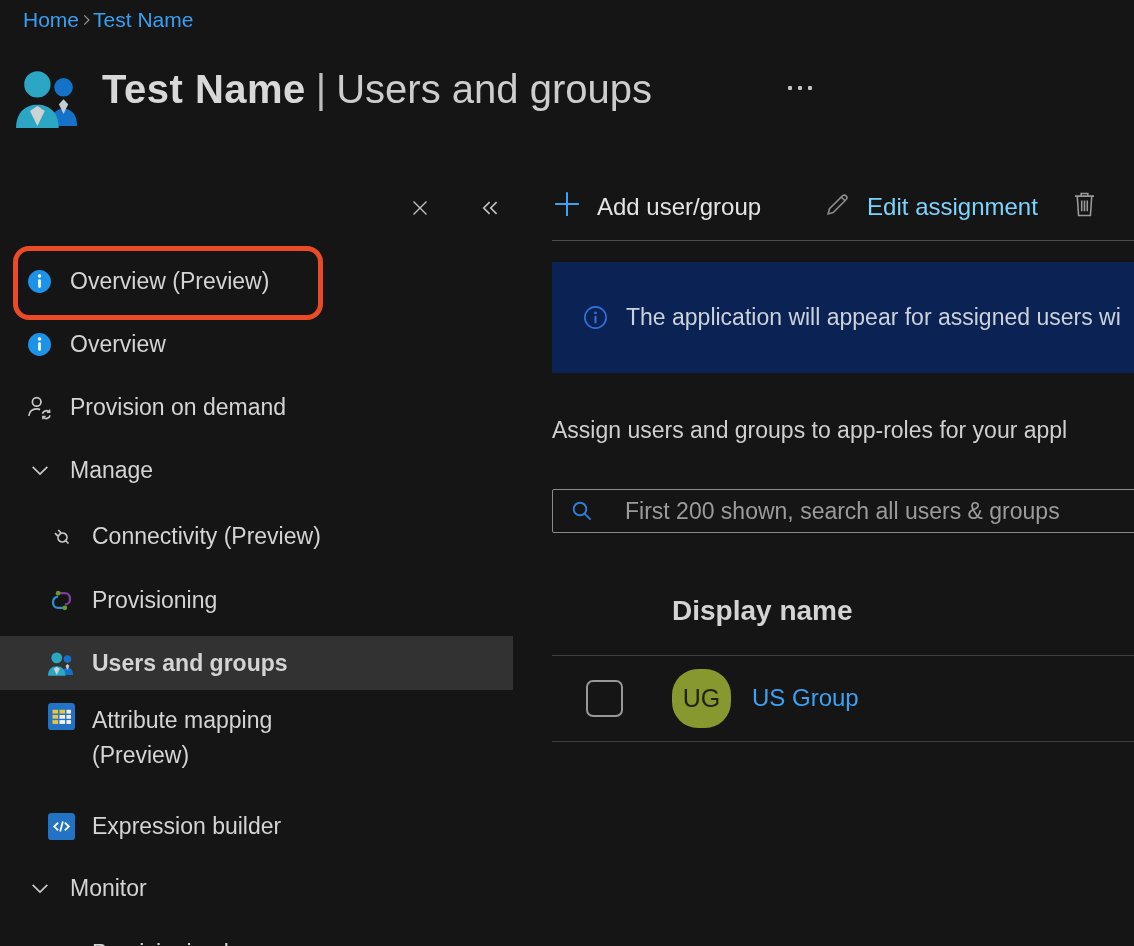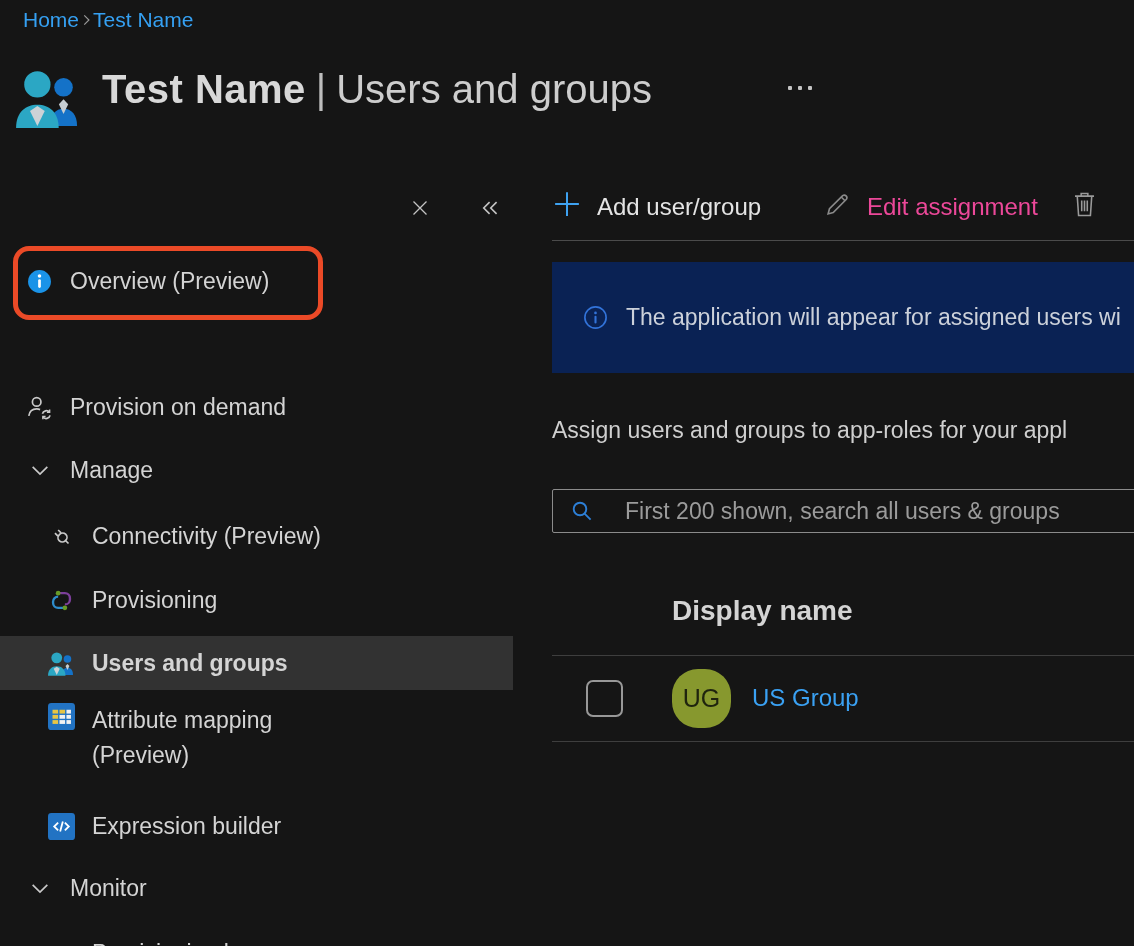--- a/index.html
+++ b/index.html
@@ -43,21 +43,21 @@
   .nav-item.two-line .lbl { white-space: normal; width: 235px; line-height: 35px; }
   .annotation-box {
     position: absolute; left: 13px; top: 246px; width: 310px; height: 74px;
     border: 5px solid #eb4a27; border-radius: 16px; pointer-events: none;
   }
   
   .main { position: absolute; left: 552px; top: 0; width: 582px; height: 946px; }
   .toolbar { position: absolute; left: 0; top: 184px; width: 620px; height: 46px; display: flex; align-items: center; }
   .tool-btn { display: flex; align-items: center; gap: 15px; font-size: 24px; cursor: pointer; white-space: nowrap; }
   .tool-add { color: #e4e4e4; }
-  .tool-edit { color: #ec4899; margin-left: 63px; }
+  .tool-edit { color: #7dd3fc; margin-left: 63px; }
   .tool-del { margin-left: 33px; }
   .toolbar-divider { position: absolute; left: 0; top: 240px; width: 620px; height: 1px; background: #4b4b4b; }
   .info-banner {
     position: absolute; left: 0; top: 262px; width: 620px; height: 111px;
     background: #0a2254; display: flex; align-items: center; overflow: hidden;
   }
   .info-banner .banner-ic { margin-left: 31px; width: 25px; height: 25px; flex: 0 0 25px; }
   .info-banner .banner-text { margin-left: 18px; font-size: 23px; color: #ccd1da; white-space: nowrap; }
   .description { position: absolute; left: 0; top: 417px; width: 600px; font-size: 23px; color: #cfcfcf; white-space: nowrap; overflow: hidden; }
   .search-box {
@@ -134,20 +134,30 @@
       <span class="nav-ic">
         <svg width="25" height="25" viewBox="0 0 24 24">
             <circle cx="12" cy="12" r="11" fill="#1a93e8"></circle>
             <circle cx="12" cy="6.8" r="1.7" fill="#fff"></circle>
             <rect x="10.7" y="9.8" width="2.6" height="8.4" rx="1.3" fill="#fff"></rect>
           </svg>
       </span>
       <span class="lbl">Overview (Preview)</span>
     </div>
 
+    <div class="nav-item" style="top:319px">
+      <span class="nav-ic">
+        <svg width="25" height="25" viewBox="0 0 24 24">
+            <circle cx="12" cy="12" r="11" fill="#1a93e8"></circle>
+            <circle cx="12" cy="6.8" r="1.7" fill="#fff"></circle>
+            <rect x="10.7" y="9.8" width="2.6" height="8.4" rx="1.3" fill="#fff"></rect>
+          </svg>
+      </span>
+      <span class="lbl">Overview</span>
+    </div>
 
     <div class="nav-item" style="top:382px">
       <span class="nav-ic">
         <svg width="27" height="27" viewBox="0 0 24 24" fill="none" stroke="#c9c9c9" stroke-width="1.5">
           <circle cx="9.5" cy="7" r="3.8"></circle>
           <path d="M2.5 19.5c.6-4.2 3.4-6.2 7-6.2 1.1 0 2.1.2 3 .6"></path>
           <path d="M14.6 17.6a3.6 3.6 0 016.3-1.4M21.4 19a3.6 3.6 0 01-6.3 1.5"></path>
           <path d="M21 13.8v2.4h-2.4M15 22.4V20h2.4" stroke-width="1.3"></path>
         </svg>
       </span>

